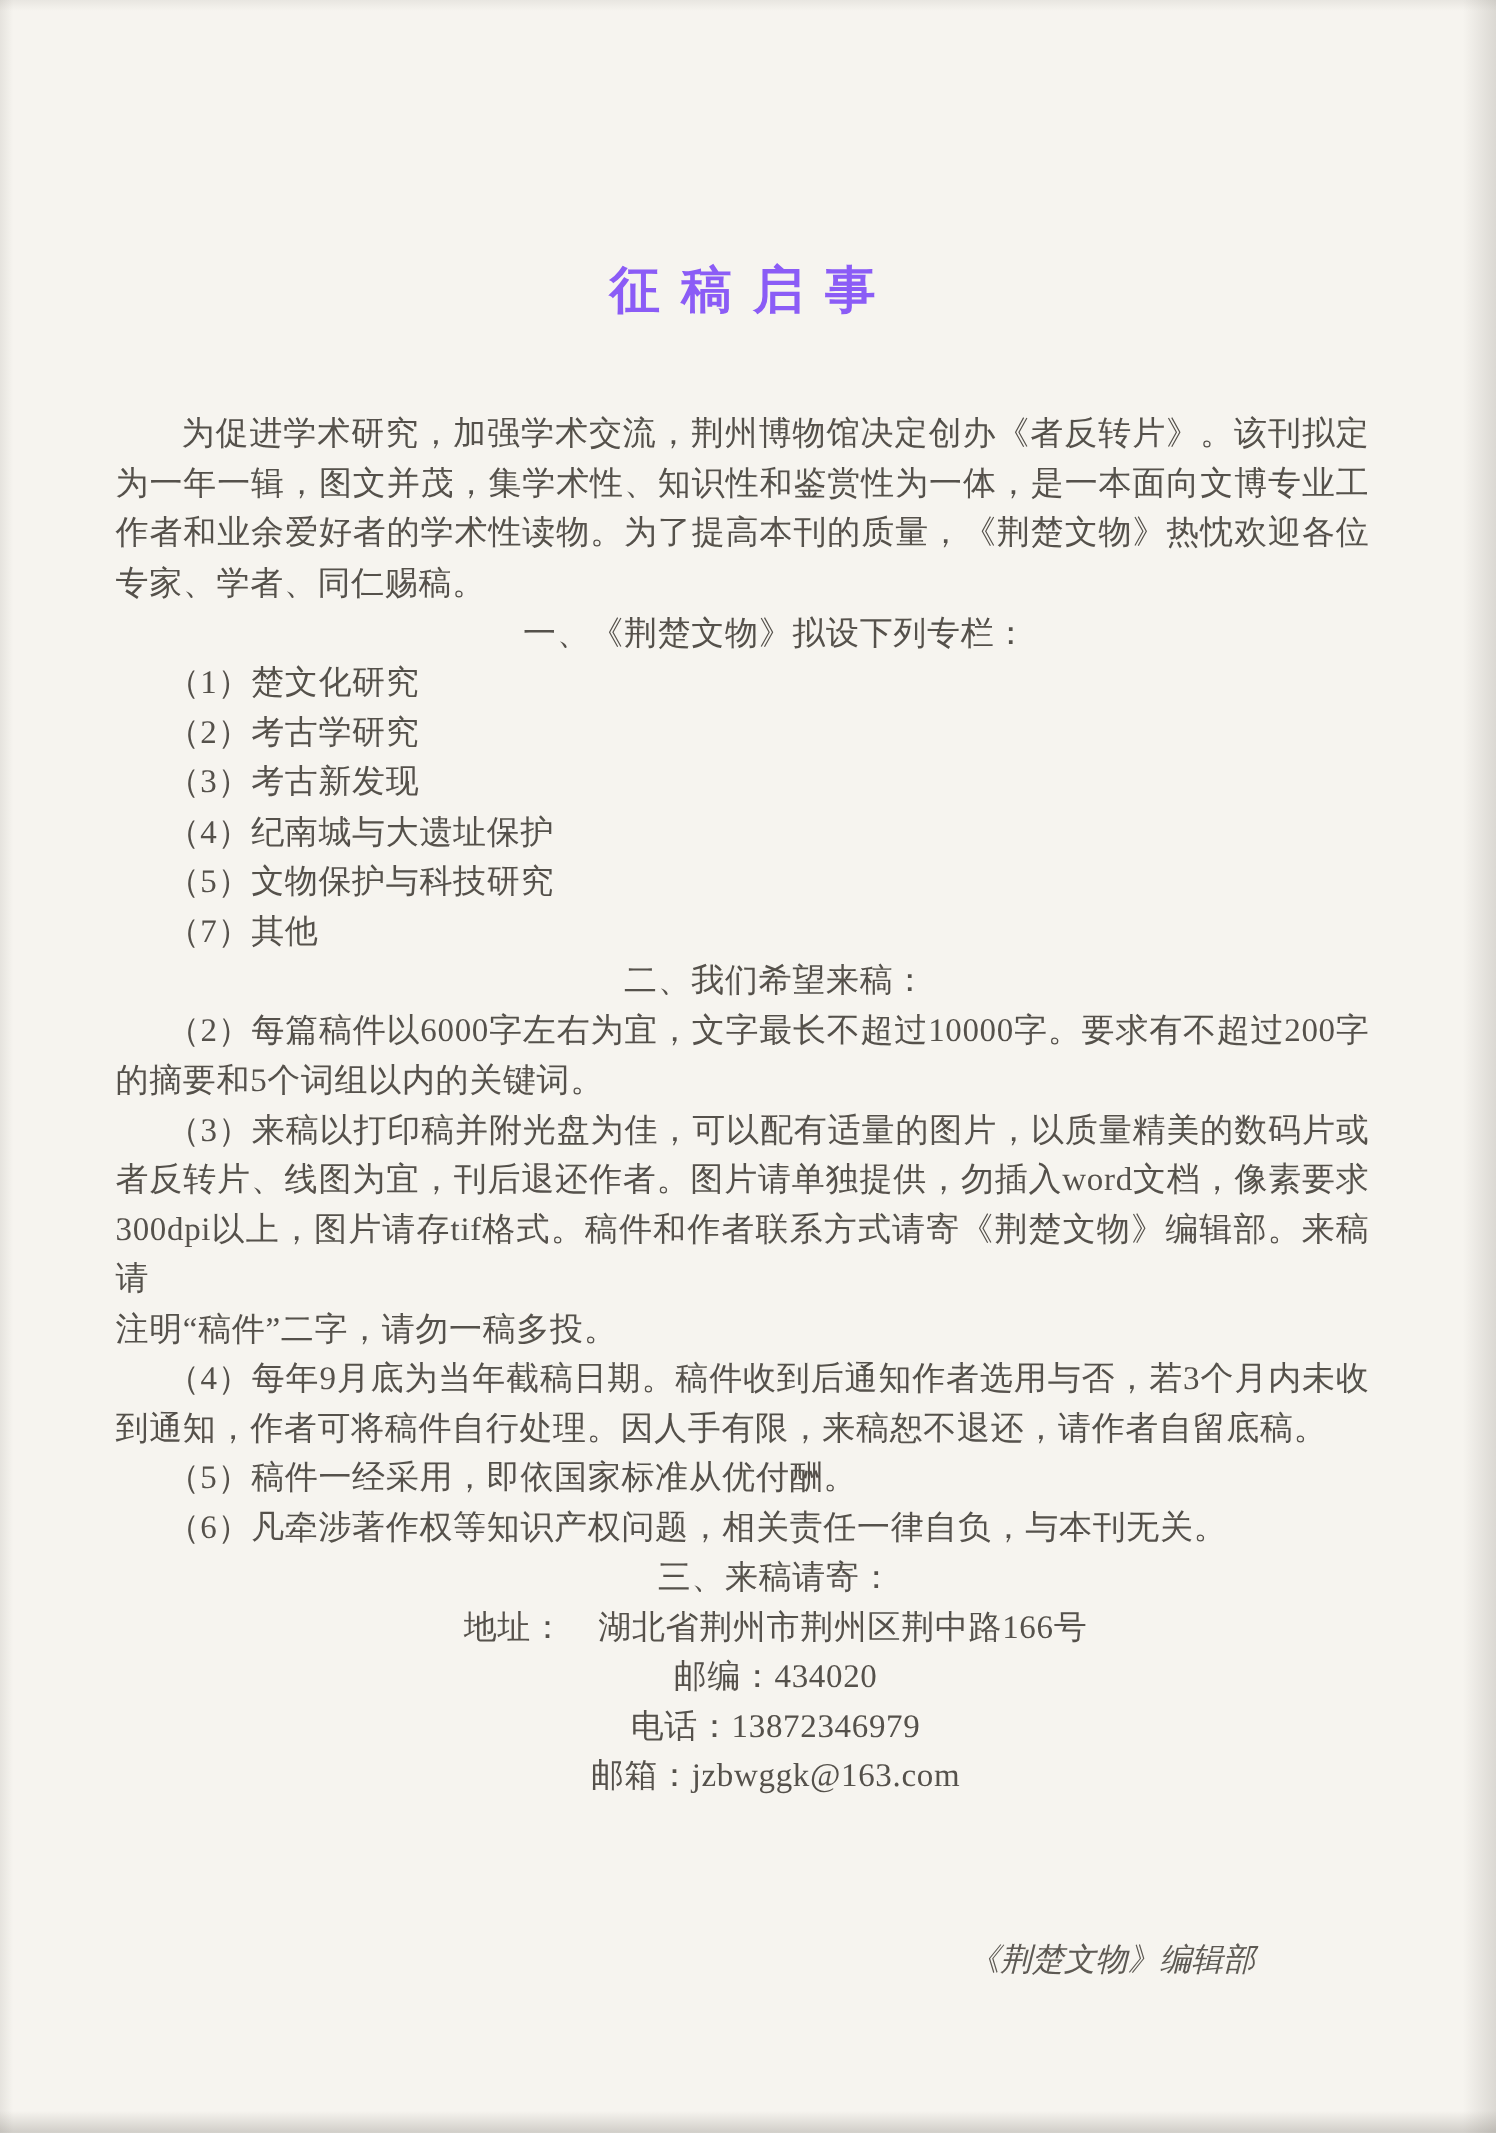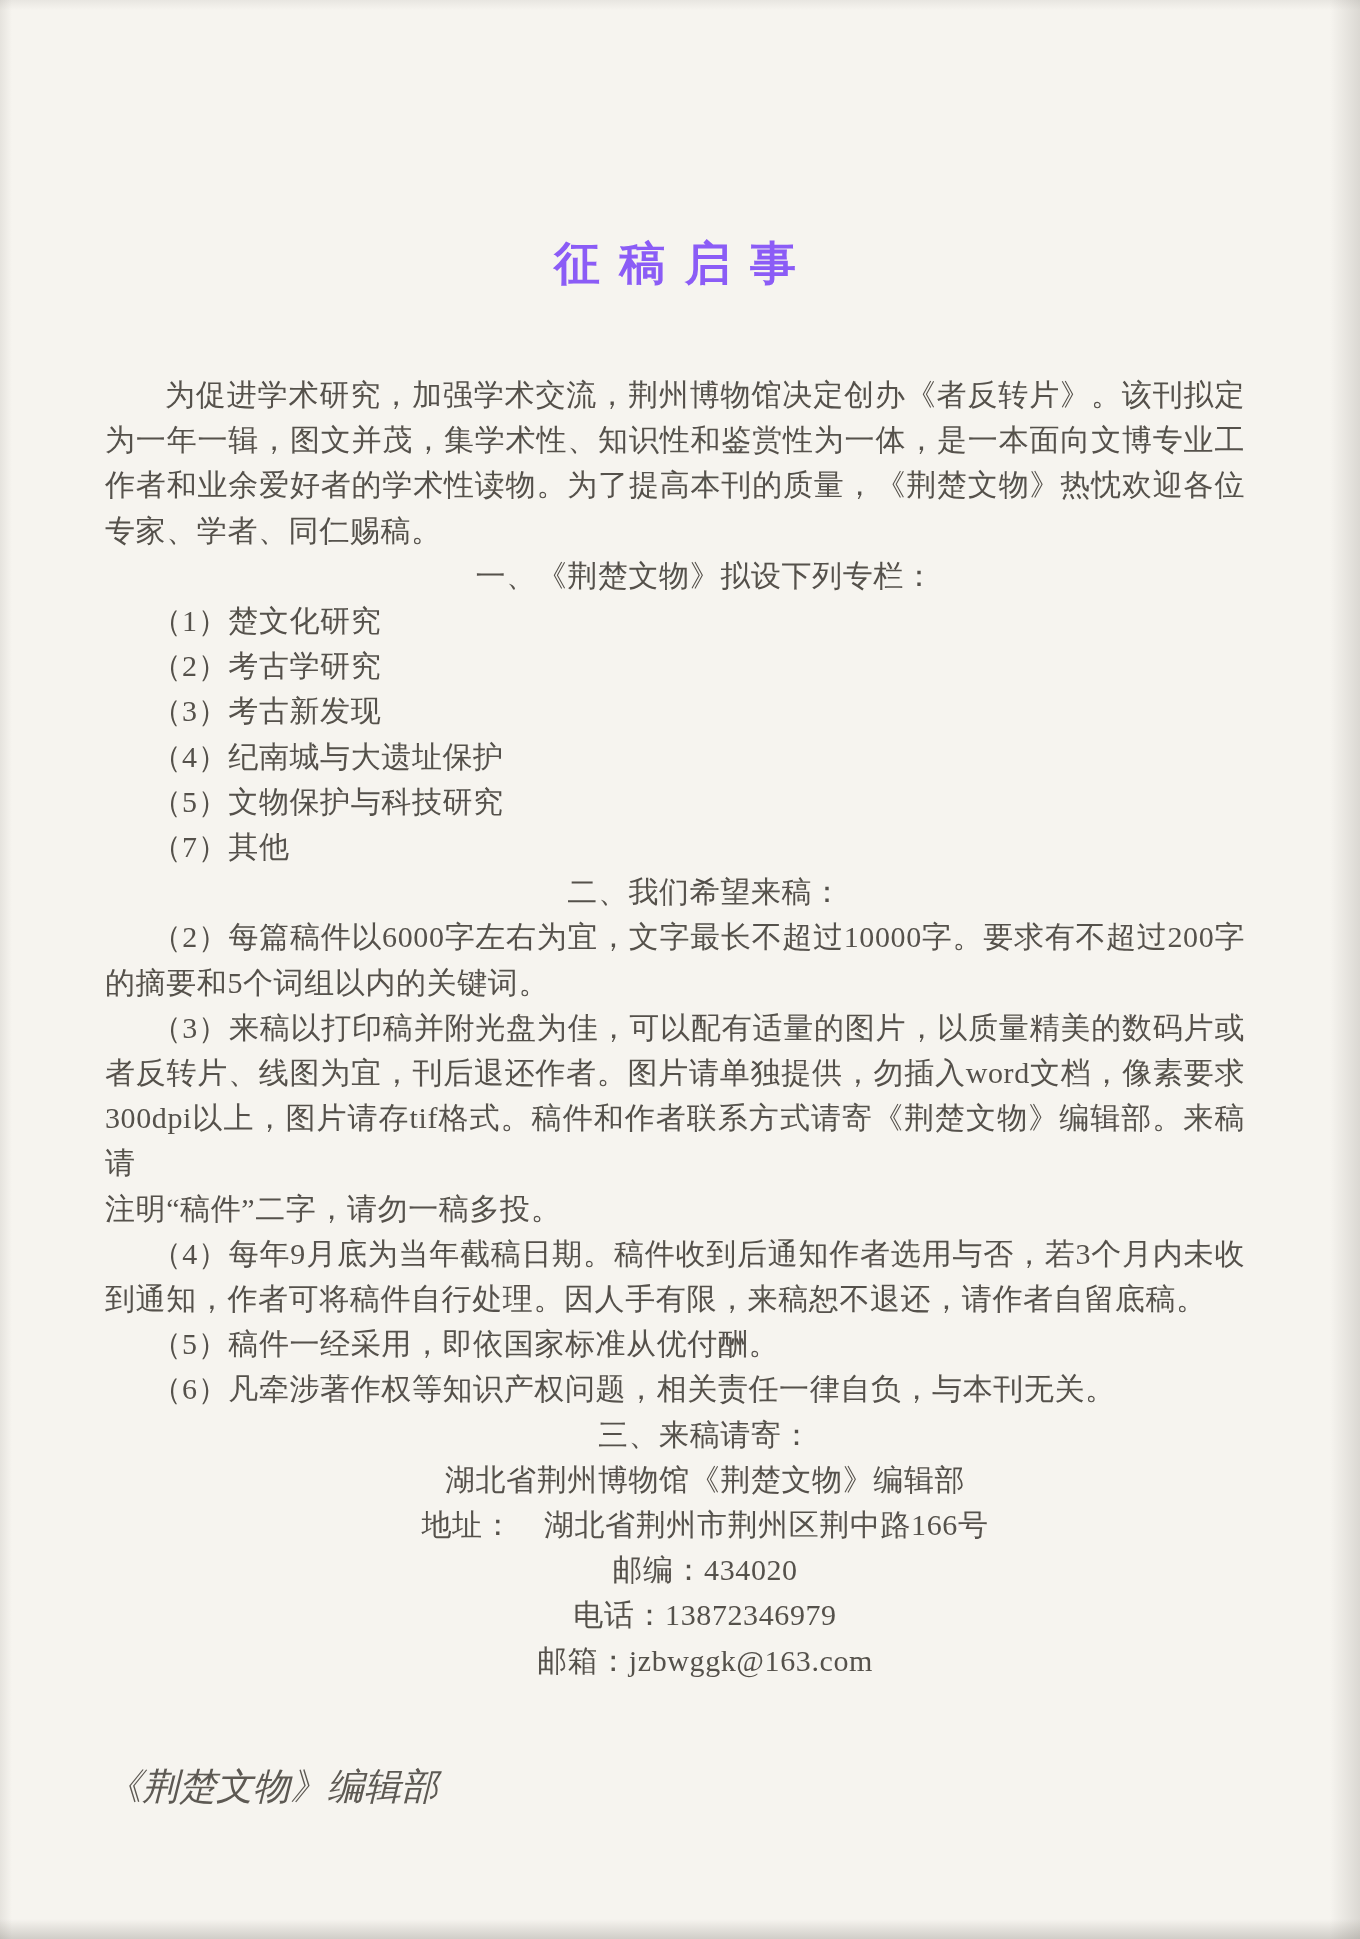--- a/index.html
+++ b/index.html
@@ -54,22 +54,22 @@
   .line.list { text-indent: 1.55em; }
   .line.none { text-indent: 0; }
   .line.full { text-align: justify; text-align-last: justify; }
   .signature {
     position: absolute;
     top: 1762px;
     left: 105px;
     width: 1140px;
     box-sizing: border-box;
     padding-right: 104px;
-    text-align: left;
-    font-size: 37px;
+    text-align: right;
+    font-size: 29px;
     font-style: italic;
     color: #5d5953;
   }
 </style>
 </head>
 <body>
 
 <div class="paper-shade-top"></div>
 <div class="paper-shade-left"></div>
 <div class="paper-shade-right"></div>
@@ -94,20 +94,19 @@
     <div class="line none">的摘要和5个词组以内的关键词。</div>
     <div class="line list full">（3）来稿以打印稿并附光盘为佳，可以配有适量的图片，以质量精美的数码片或</div>
     <div class="line none full">者反转片、线图为宜，刊后退还作者。图片请单独提供，勿插入word文档，像素要求</div>
     <div class="line none full">300dpi以上，图片请存tif格式。稿件和作者联系方式请寄《荆楚文物》编辑部。来稿请</div>
     <div class="line none">注明“稿件”二字，请勿一稿多投。</div>
     <div class="line list full">（4）每年9月底为当年截稿日期。稿件收到后通知作者选用与否，若3个月内未收</div>
     <div class="line none">到通知，作者可将稿件自行处理。因人手有限，来稿恕不退还，请作者自留底稿。</div>
     <div class="line list">（5）稿件一经采用，即依国家标准从优付酬。</div>
     <div class="line list">（6）凡牵涉著作权等知识产权问题，相关责任一律自负，与本刊无关。</div>
     <div class="line para">三、来稿请寄：</div>
-    <div class="line para">湖北省荆州博物馆《荆楚文物》编辑部</div>
     <div class="line para">地址：　湖北省荆州市荆州区荆中路166号</div>
     <div class="line para">邮编：434020</div>
     <div class="line para">电话：13872346979</div>
     <div class="line para">邮箱：jzbwggk@163.com</div>
   </div>
 
 <div class="signature">《荆楚文物》编辑部</div>
 
 </body></html>

